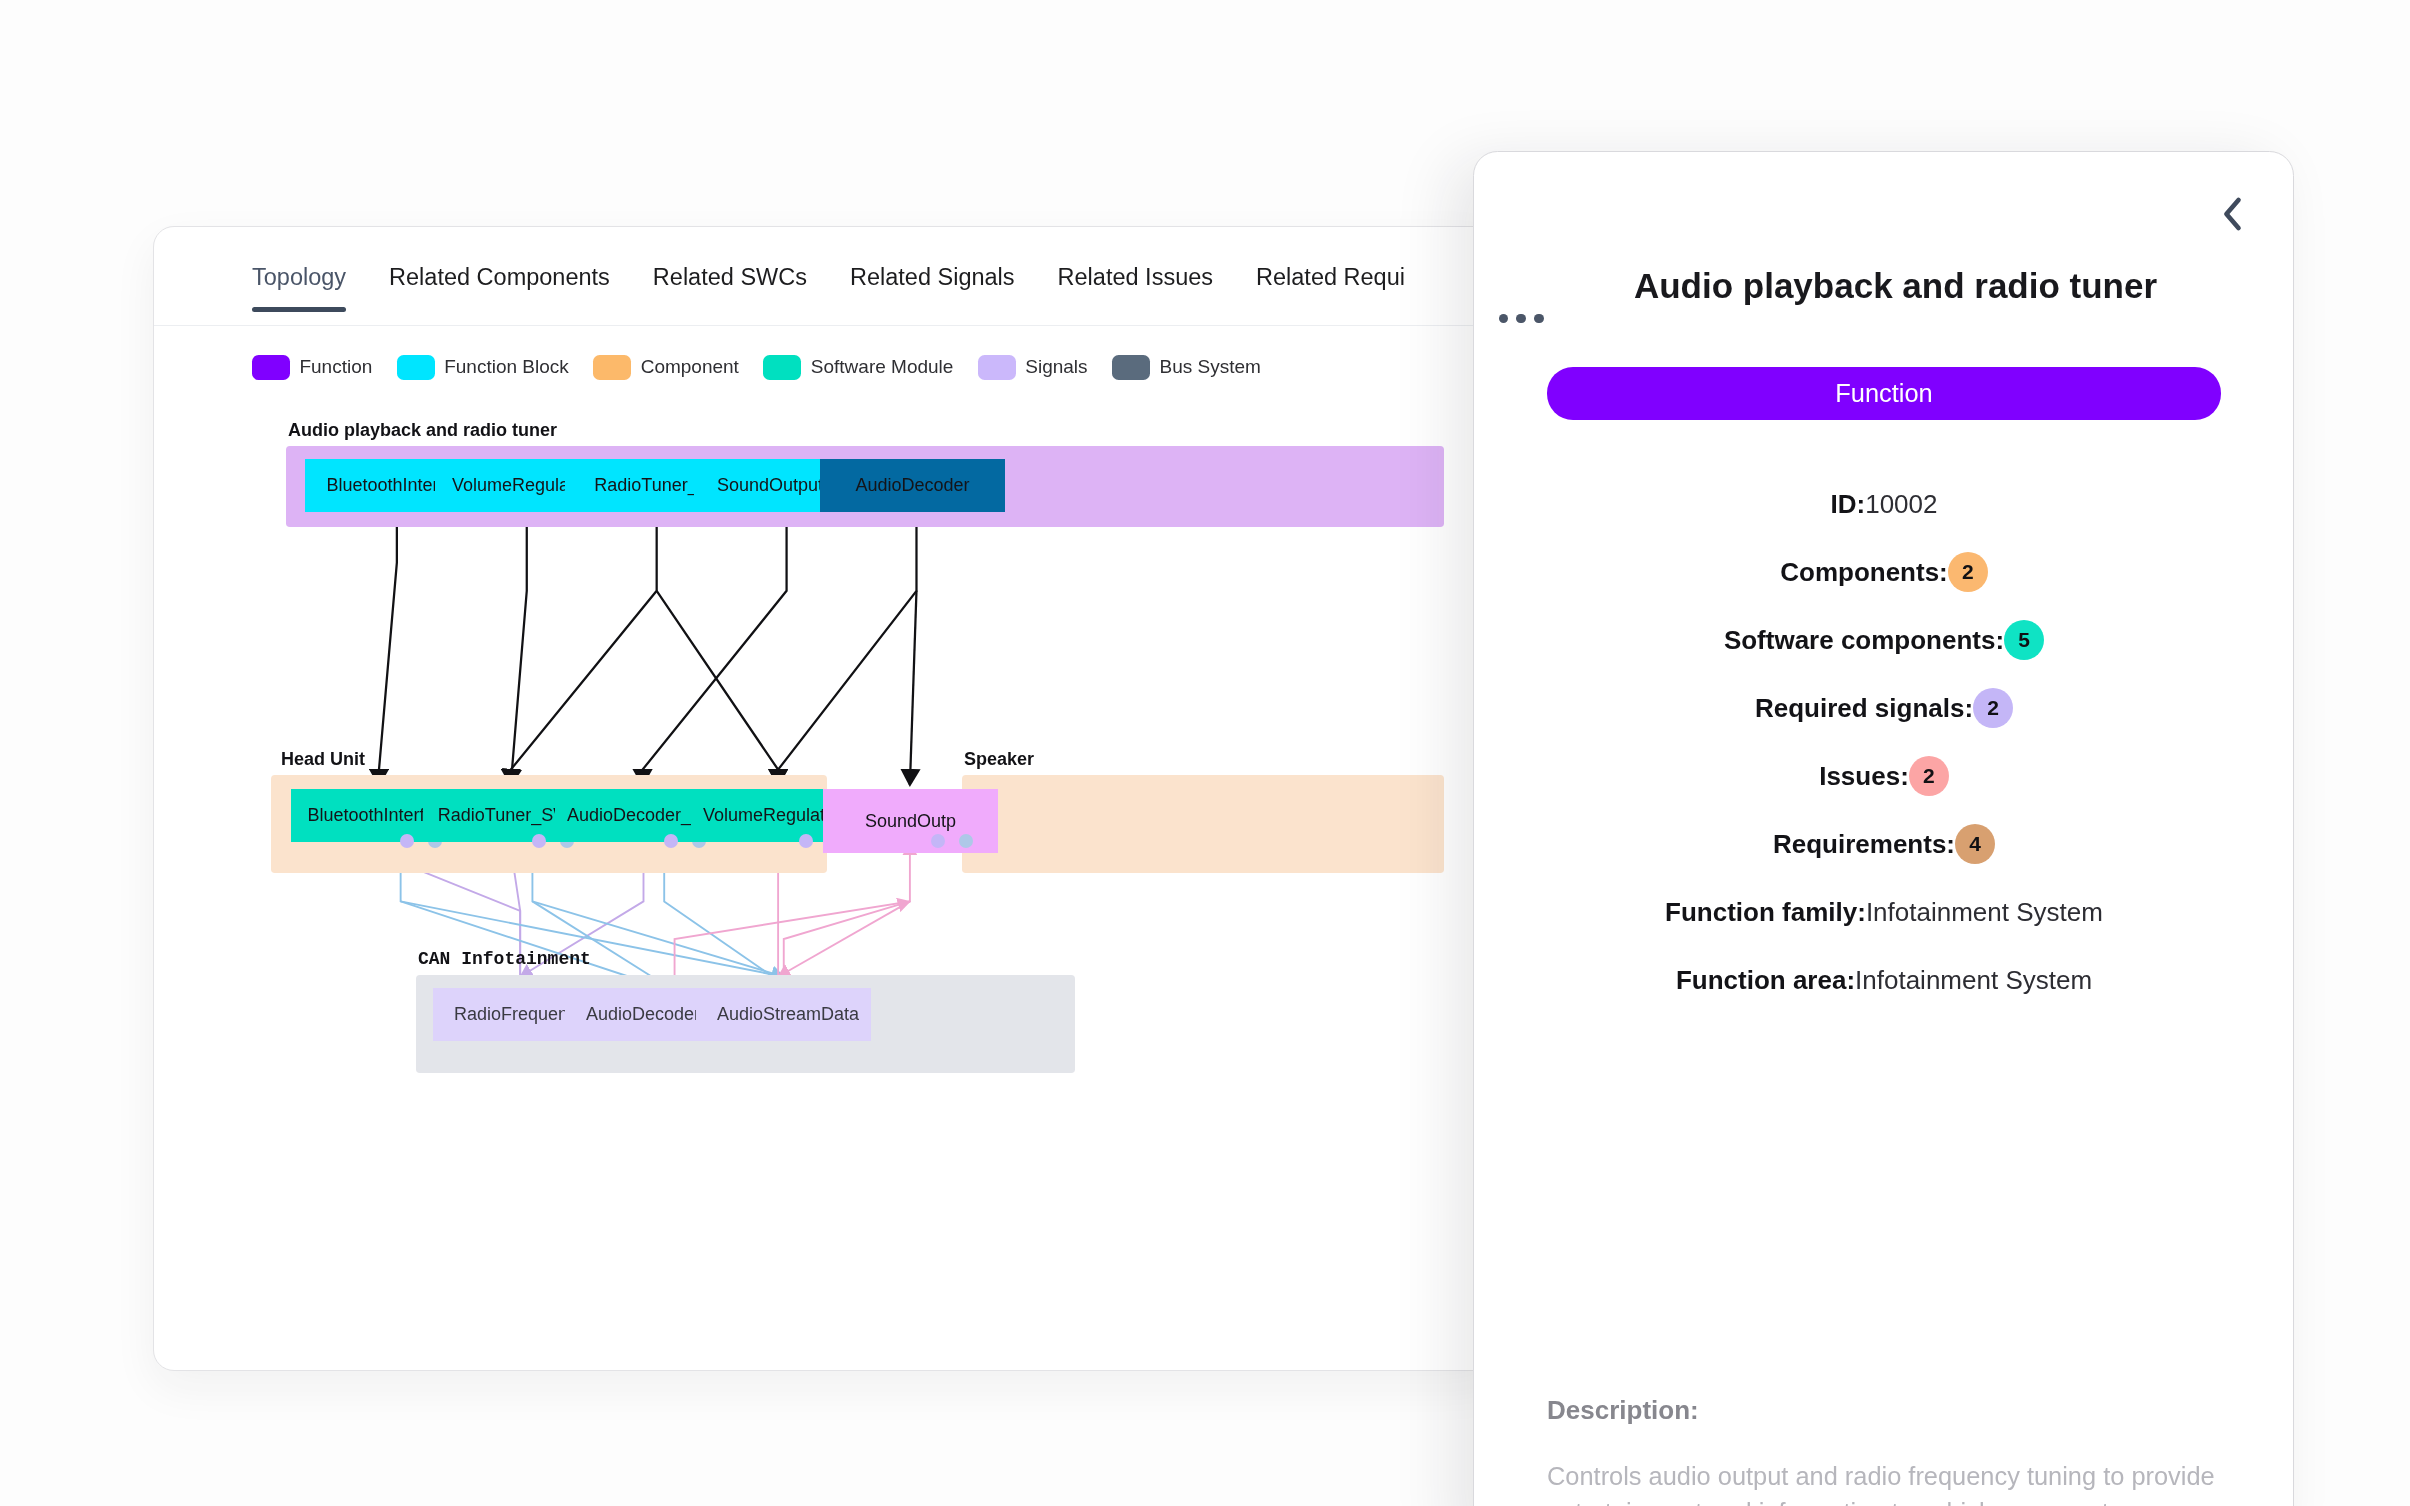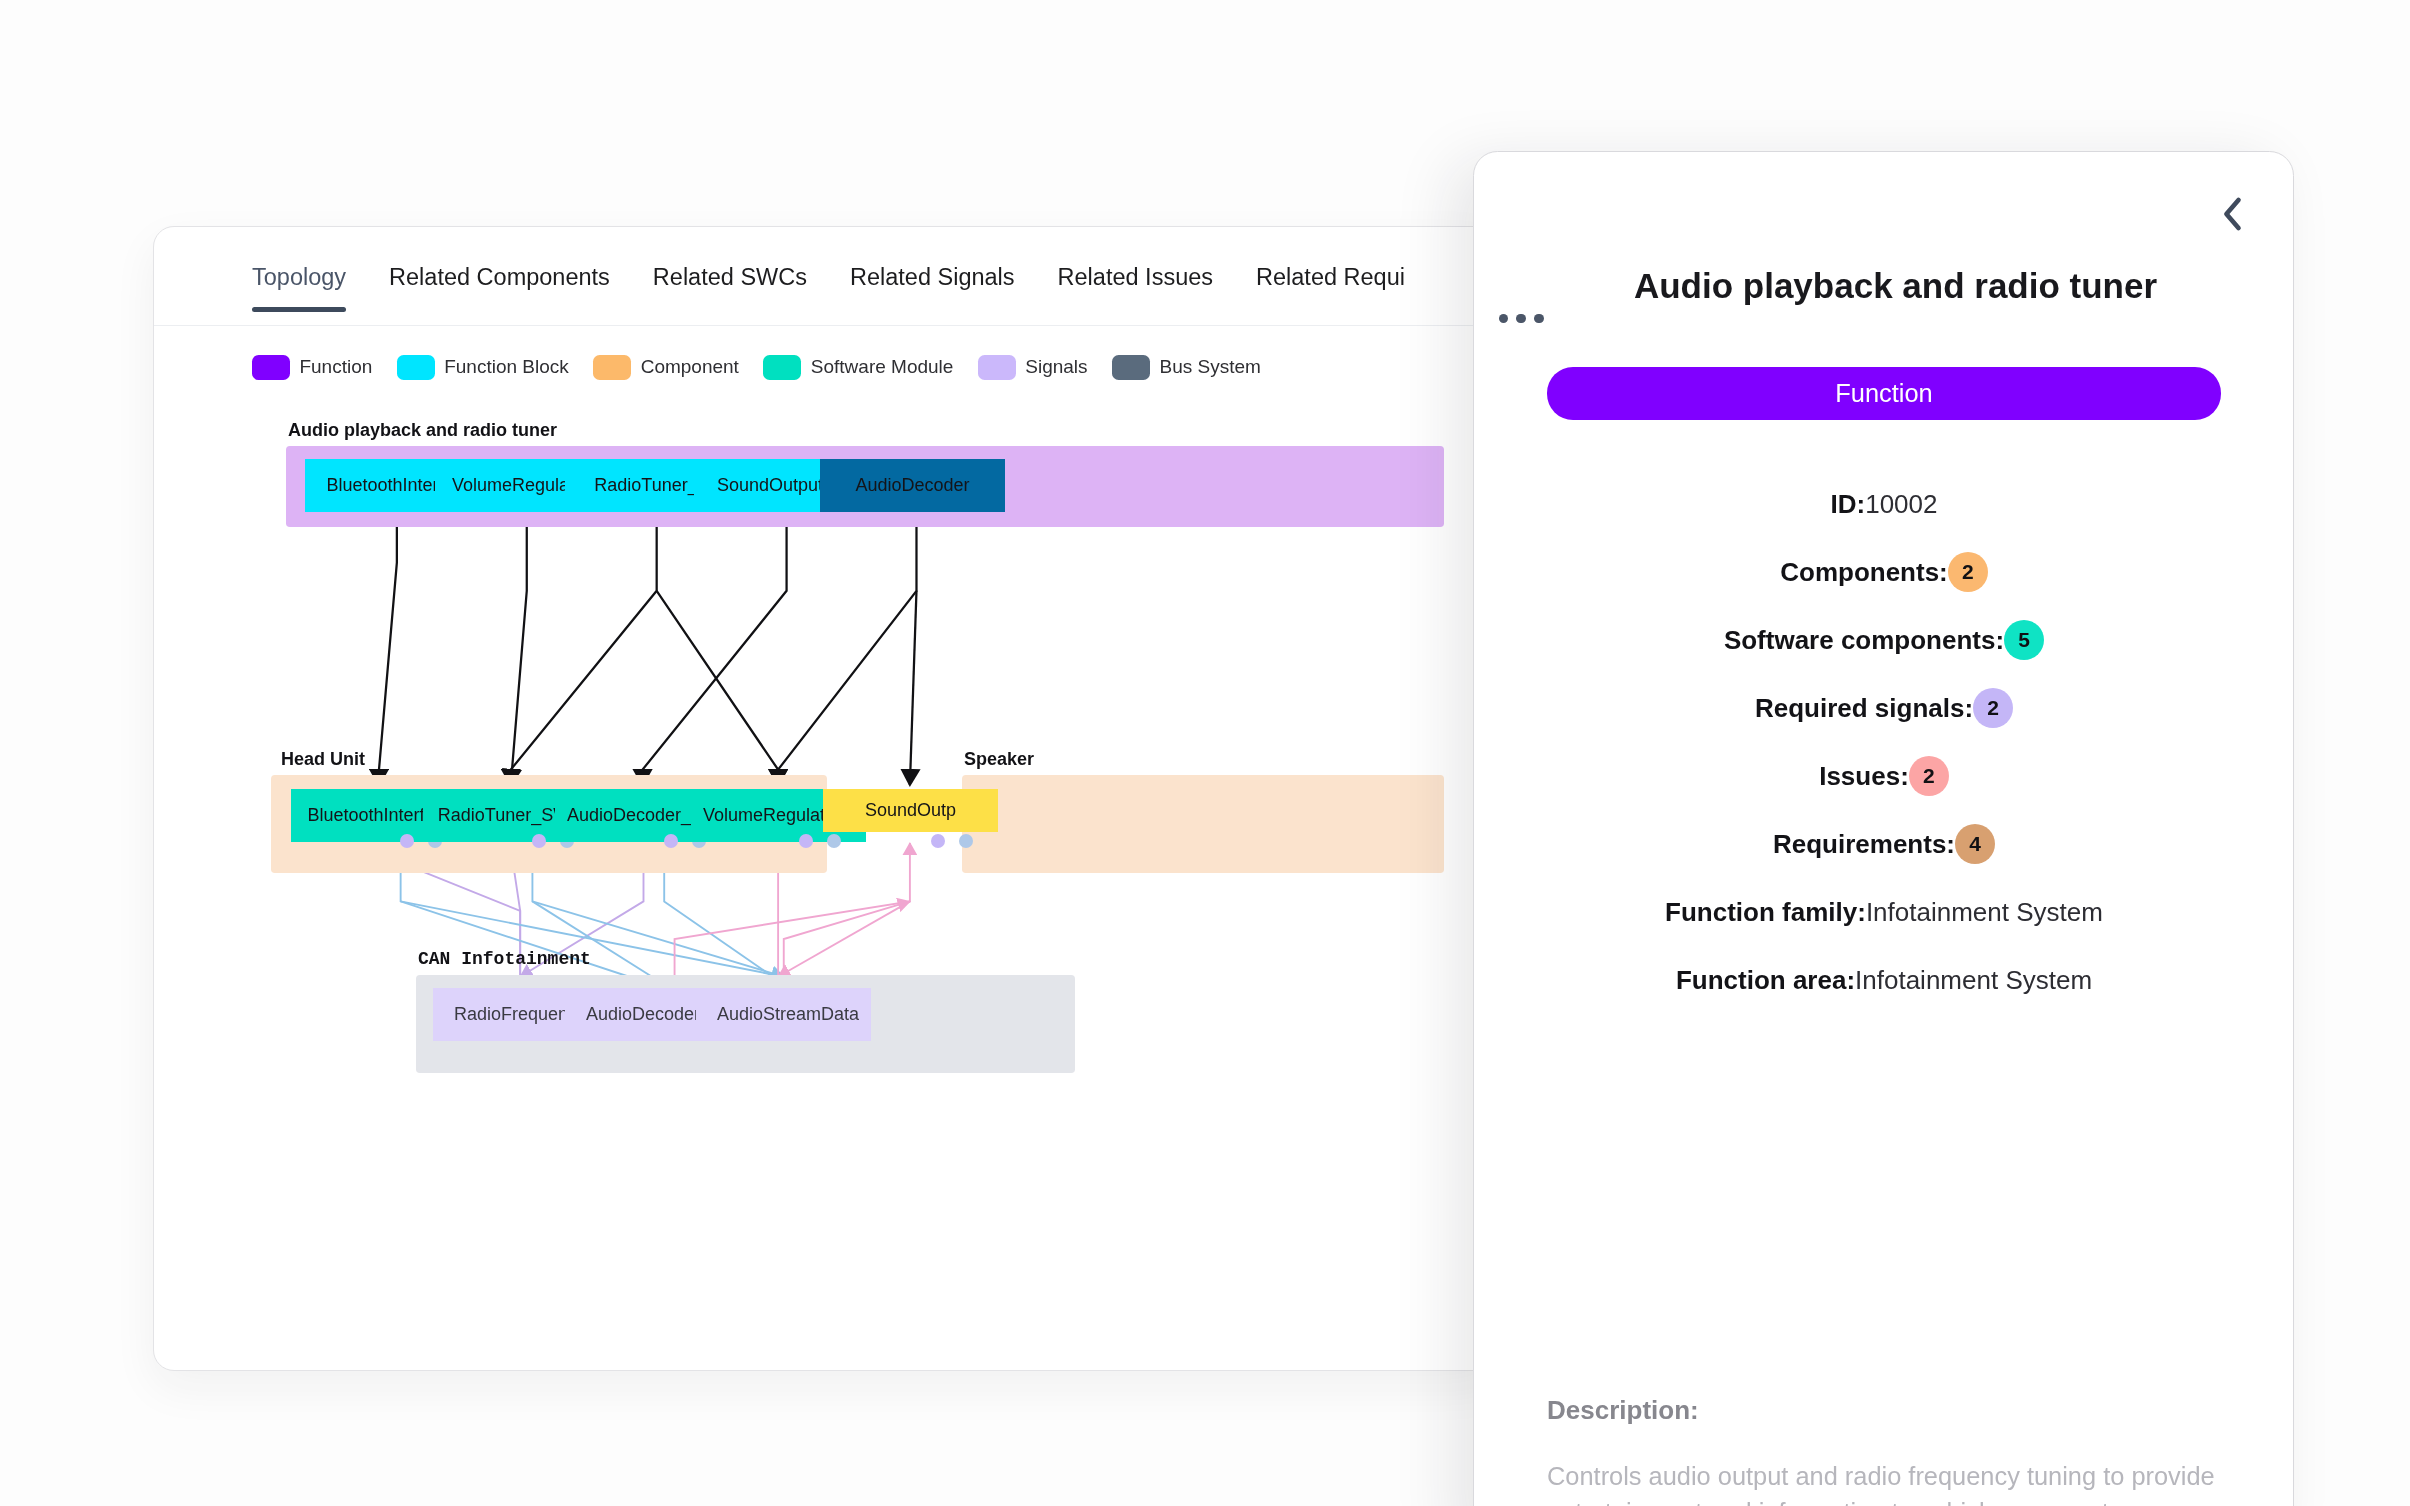--- a/index.html
+++ b/index.html
@@ -235,21 +235,21 @@
         <div class="port" style="background: rgb(174, 200, 232); left: 274px; top: 422px;"></div>
         <div class="node" style="left: 269px; top: 377px; width: 175px; height: 53px; background: rgb(0, 224, 192);">RadioTuner_SWC</div>
         <div class="port" style="background: rgb(196, 182, 247); left: 378px; top: 422px;"></div>
         <div class="port" style="background: rgb(174, 200, 232); left: 406px; top: 422px;"></div>
         <div class="node" style="left: 401px; top: 377px; width: 175px; height: 53px; background: rgb(0, 224, 192);">AudioDecoder_S...</div>
         <div class="port" style="background: rgb(196, 182, 247); left: 510px; top: 422px;"></div>
         <div class="port" style="background: rgb(174, 200, 232); left: 538px; top: 422px;"></div>
         <div class="node" style="left: 537px; top: 377px; width: 175px; height: 53px; background: rgb(0, 224, 192);">VolumeRegulatio...</div>
         <div class="port" style="background: rgb(196, 182, 247); left: 645px; top: 422px;"></div>
         <div class="port" style="background: rgb(174, 200, 232); left: 673px; top: 422px;"></div>
-        <div class="node" style="left: 669px; top: 377px; width: 175px; height: 43px; background: #fde047;">SoundOutp</div>
+        <div class="node" style="left: 669px; top: 377px; width: 175px; height: 64px; background: #f0abfc;">SoundOutp</div>
         <div class="port" style="background: rgb(196, 182, 247); left: 777px; top: 422px;"></div>
         <div class="port" style="background: rgb(174, 200, 232); left: 805px; top: 422px;"></div>
         <div class="node" style="left: 279px; top: 576px; width: 175px; height: 53px; background: rgb(221, 211, 251); color: rgb(58, 58, 66); justify-content: flex-start; padding-left: 21px;">RadioFrequency</div>
         <div class="node" style="left: 411px; top: 576px; width: 175px; height: 53px; background: rgb(221, 211, 251); color: rgb(58, 58, 66); justify-content: flex-start; padding-left: 21px;">AudioDecoder</div>
         <div class="node" style="left: 542px; top: 576px; width: 175px; height: 53px; background: rgb(221, 211, 251); color: rgb(58, 58, 66); justify-content: flex-start; padding-left: 21px;">AudioStreamData</div>
       </div>
   </div>
 
   <div id="detail-panel">
 

